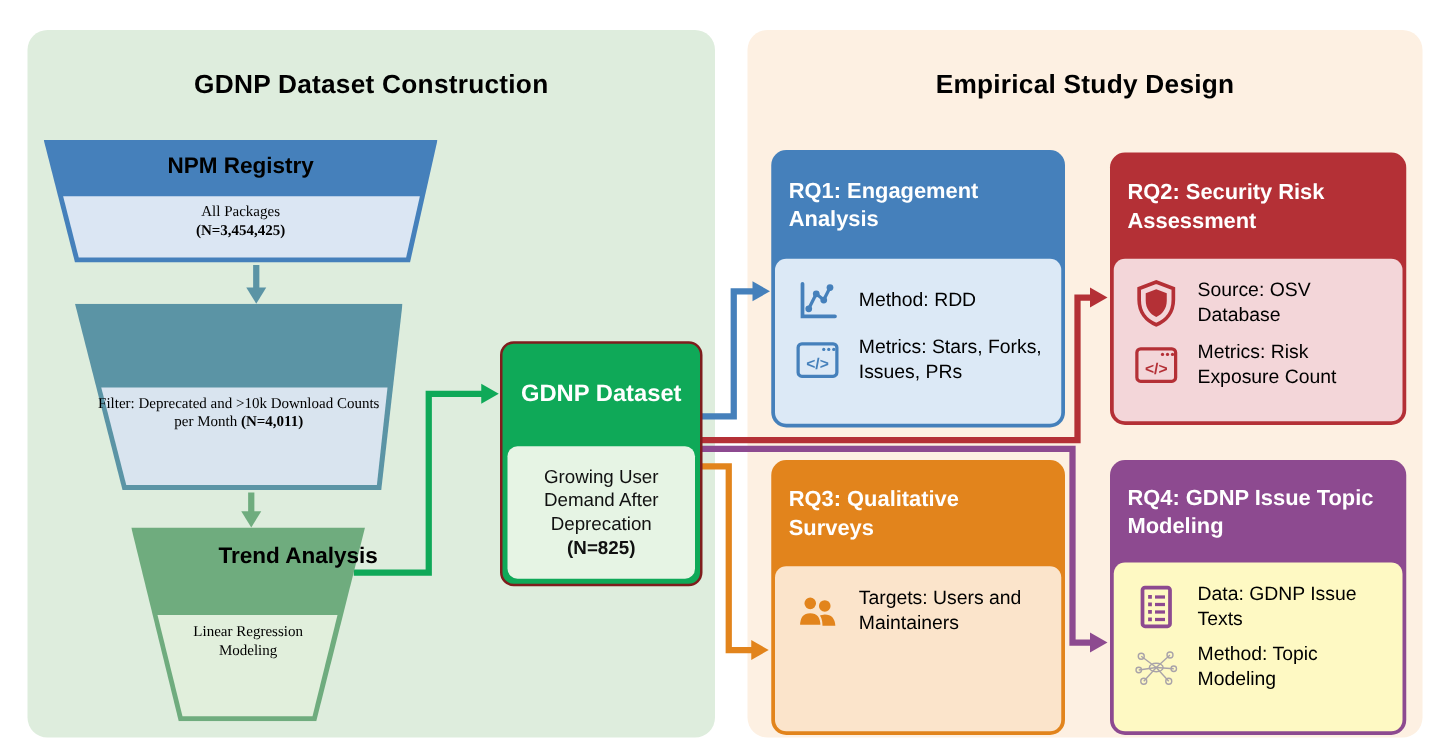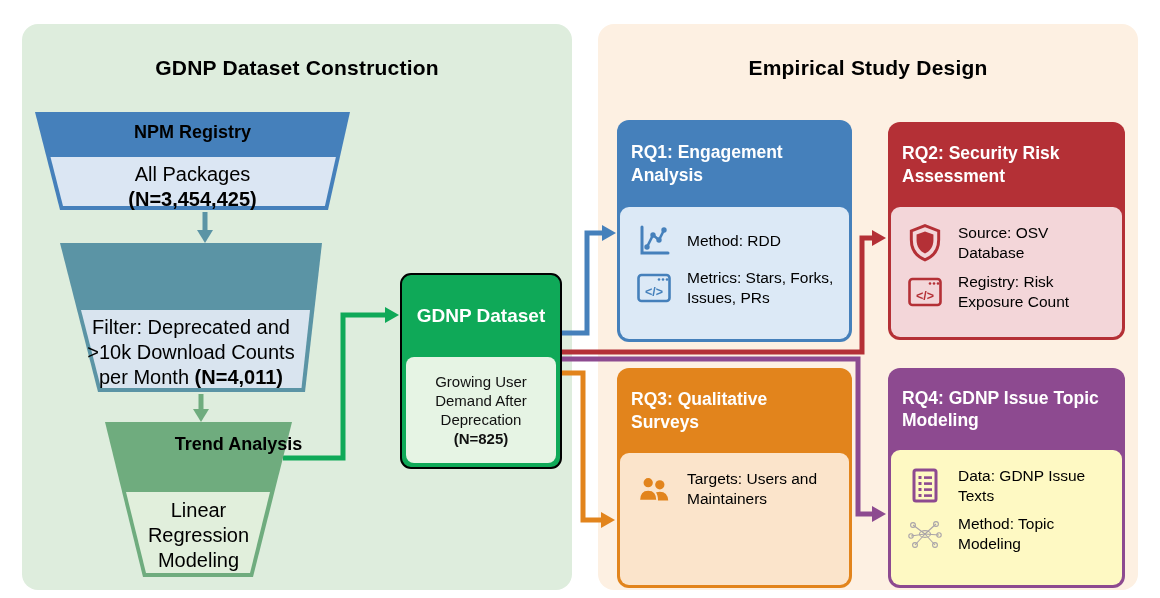--- a/index.html
+++ b/index.html
@@ -5,23 +5,23 @@
   html,body{margin:0;padding:0;background:#ffffff;}
   body{width:1160px;height:598px;position:relative;font-family:"Liberation Sans",sans-serif;color:#111;overflow:hidden;}
   .panel{position:absolute;top:24px;height:566px;border-radius:16px;z-index:1;}
   #panel-construction{left:22px;width:550px;background:#deeddd;}
   #panel-study{left:598px;width:540px;background:#fdf0e2;}
   .panel-title{position:absolute;top:32px;left:0;width:100%;text-align:center;font-size:21px;font-weight:bold;color:#000;letter-spacing:.2px;z-index:3;}
   #connectors{position:absolute;left:0;top:0;width:1160px;height:598px;z-index:2;}
   .stage{position:absolute;z-index:3;}
   .stage svg{position:absolute;left:0;top:0;}
   .stage-head{position:absolute;left:0;width:100%;text-align:center;color:#000000;font-weight:bold;font-size:18px;line-height:1.22;}
-  .stage-body{position:absolute;text-align:center;font-size:20px;line-height:1.24;color:#000;}
+  .stage-body{position:absolute;text-align:center;font-size:12px;line-height:1.24;color:#000;font-family:Liberation Serif, serif;}
   .bold-count{font-weight:bold;}
-  #gdnp-box{position:absolute;left:400px;top:273px;width:162px;height:196px;background:#0fa958;border:2px solid #000000;border-radius:11px;box-sizing:border-box;z-index:3;}
+  #gdnp-box{position:absolute;left:400px;top:273px;width:162px;height:196px;background:#0fa958;border:2px solid #7f1d1d;border-radius:11px;box-sizing:border-box;z-index:3;}
   #gdnp-head{height:82px;display:flex;align-items:center;justify-content:center;text-align:center;color:#fff;font-weight:bold;font-size:19px;line-height:1.25;padding:0 10px;}
   #gdnp-body{position:absolute;left:4px;right:4px;top:82px;bottom:4px;background:#e6f4e4;border-radius:8px;display:flex;align-items:center;justify-content:center;text-align:center;font-size:15px;line-height:1.28;padding:0 18px;}
   .rq-box{position:absolute;border-radius:12px;box-sizing:border-box;z-index:3;}
   .rq-head{display:flex;align-items:center;justify-content:center;text-align:left;color:#fff;font-weight:bold;font-size:17.5px;line-height:1.28;padding:0 14px;}
   .rq-body{position:absolute;left:3px;right:3px;bottom:3px;border-radius:9px;display:flex;flex-direction:column;justify-content:flex-start;gap:9px;padding:16px 8px 8px 14px;box-sizing:border-box;}
   .rq-row{display:flex;align-items:center;gap:13px;}
   .rq-icon{flex:0 0 40px;display:flex;align-items:center;justify-content:center;}
   .rq-text{font-size:15.5px;line-height:1.26;color:#000;}
   #rq1{left:617px;top:120px;width:235px;height:222px;background:#4580bb;}
   #rq1 .rq-head{height:87px;}
@@ -176,21 +176,21 @@
     <div class="rq-row">
       <span class="rq-icon">
         <svg width="36" height="34" viewBox="0 0 36 34">
           <rect x="2.5" y="4" width="31" height="26" rx="3" fill="none" stroke="#b43036" stroke-width="2.6"></rect>
           <circle cx="23" cy="8.5" r="1.3" fill="#b43036"></circle>
             <circle cx="27" cy="8.5" r="1.3" fill="#b43036"></circle>
             <circle cx="31" cy="8.5" r="1.3" fill="#b43036"></circle>
           <text x="18" y="24.5" text-anchor="middle" font-size="12.5" font-weight="bold" fill="#b43036">&lt;/&gt;</text>
         </svg>
       </span>
-      <span class="rq-text">Registry: Risk Exposure Count</span>
+      <span class="rq-text">Metrics: Risk Exposure Count</span>
     </div>
   </div>
 </div>
 
 <div class="rq-box" id="rq3">
   <div class="rq-head">RQ3: Qualitative Surveys</div>
   <div class="rq-body">
     <div class="rq-row">
       <span class="rq-icon">
         <svg width="38" height="34" viewBox="0 0 36 32">

